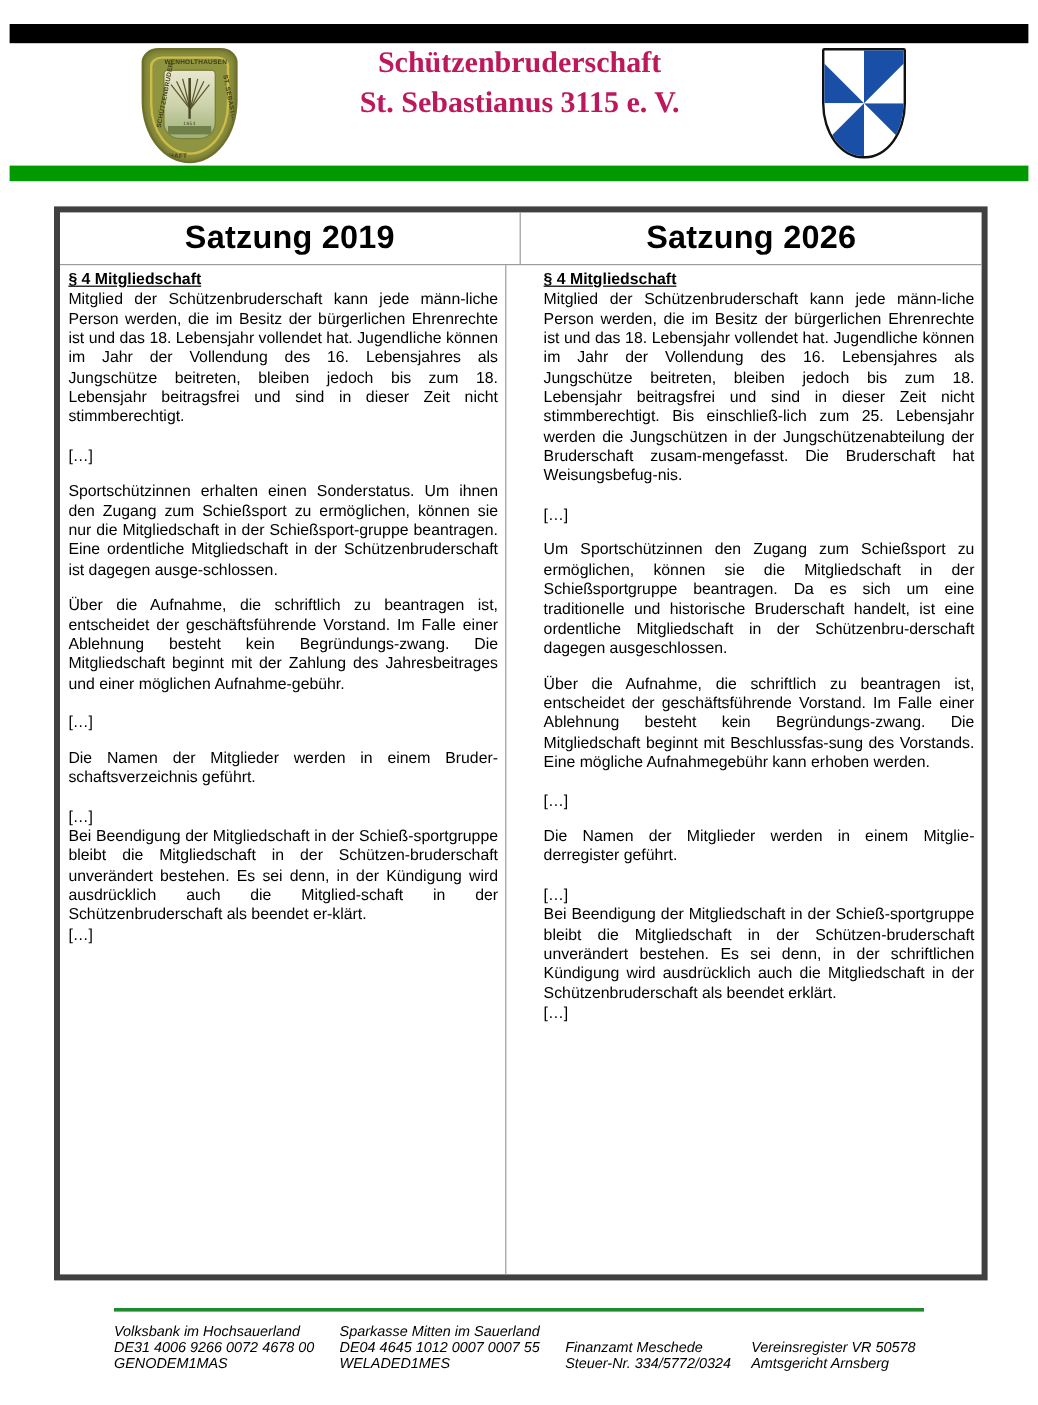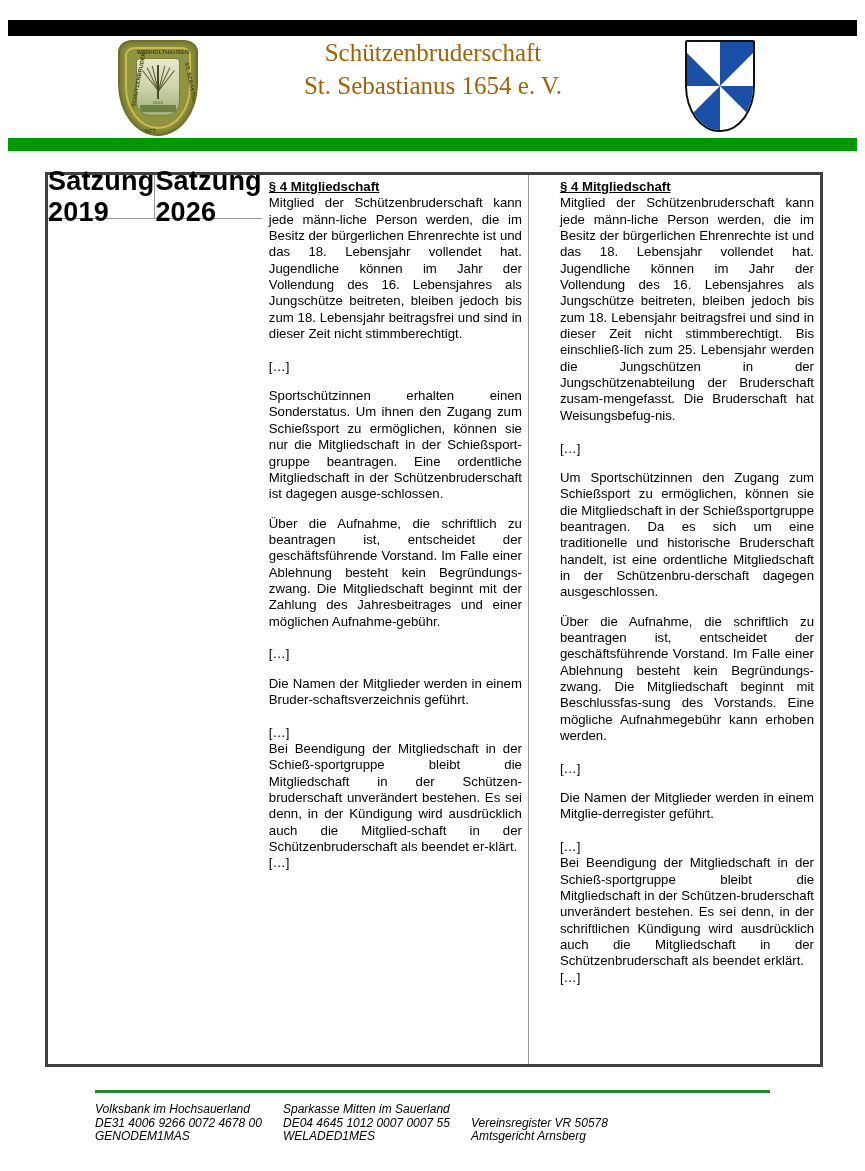--- a/index.html
+++ b/index.html
@@ -124,24 +124,24 @@
   .ct-bot   { left: 13px; top: 86px; }
 
   
   .org-title {
     position: absolute;
     left: 226px;
     top: 0px;
     width: 414px;
     text-align: center;
     font-family: "Liberation Serif", serif;
-    font-weight: normal;
+    font-weight: bold;
     font-size: 25px;
     line-height: 33px;
-    color: #a16207;
+    color: #be185d;
   }
 
   
   .shield {
     position: absolute;
     left: 685px;
     top: 4px;
     width: 70px;
     height: 92px;
   }
@@ -166,24 +166,24 @@
     transform-origin: 50% 50%;
   }
 
   
   .table-wrap {
     position: absolute;
     left: 45px;
     top: 172px;
     width: 778px;
     height: 895px;
-    border: 3px solid #404040;
+    border: 5px solid #404040;
     background: #ffffff;
     display: flex;
-    flex-direction: row;
+    flex-direction: column;
   }
   .thead {
     display: flex;
     height: 44px;
     border-bottom: 1px solid #9b9b9b;
   }
   .th {
     flex: 1 1 50%;
     display: flex;
     align-items: center;
@@ -271,21 +271,21 @@
         <span class="ct-top">WENHOLTHAUSEN</span>
         <span class="ct-left">SCHÜTZENBRUDER-</span>
         <span class="ct-right">ST. SEBASTIANUS</span>
         <span class="ct-bot">SCHAFT</span>
       </div>
     </div>
   </div>
 
   <div class="org-title">
     <div>Schützenbruderschaft</div>
-    <div>St. Sebastianus 1654 e. V.</div>
+    <div>St. Sebastianus 3115 e. V.</div>
   </div>
 
   <div class="shield">
     <div class="shield-body">
       <div class="shield-seg" style="transform:rotate(0deg)"></div>
       <div class="shield-seg" style="transform:rotate(90deg)"></div>
       <div class="shield-seg" style="transform:rotate(180deg)"></div>
       <div class="shield-seg" style="transform:rotate(270deg)"></div>
     </div>
   </div>
@@ -337,18 +337,23 @@
   <div class="fcol c1">
     <div>Volksbank im Hochsauerland</div>
     <div>DE31 4006 9266 0072 4678 00</div>
     <div>GENODEM1MAS</div>
   </div>
   <div class="fcol c2">
     <div>Sparkasse Mitten im Sauerland</div>
     <div>DE04 4645 1012 0007 0007 55</div>
     <div>WELADED1MES</div>
   </div>
+  <div class="fcol c3">
+    <div>&nbsp;</div>
+    <div>Finanzamt Meschede</div>
+    <div>Steuer-Nr. 334/5772/0324</div>
+  </div>
   <div class="fcol c4">
     <div>&nbsp;</div>
     <div>Vereinsregister VR 50578</div>
     <div>Amtsgericht Arnsberg</div>
   </div>
 </div>
 
 </body></html>

